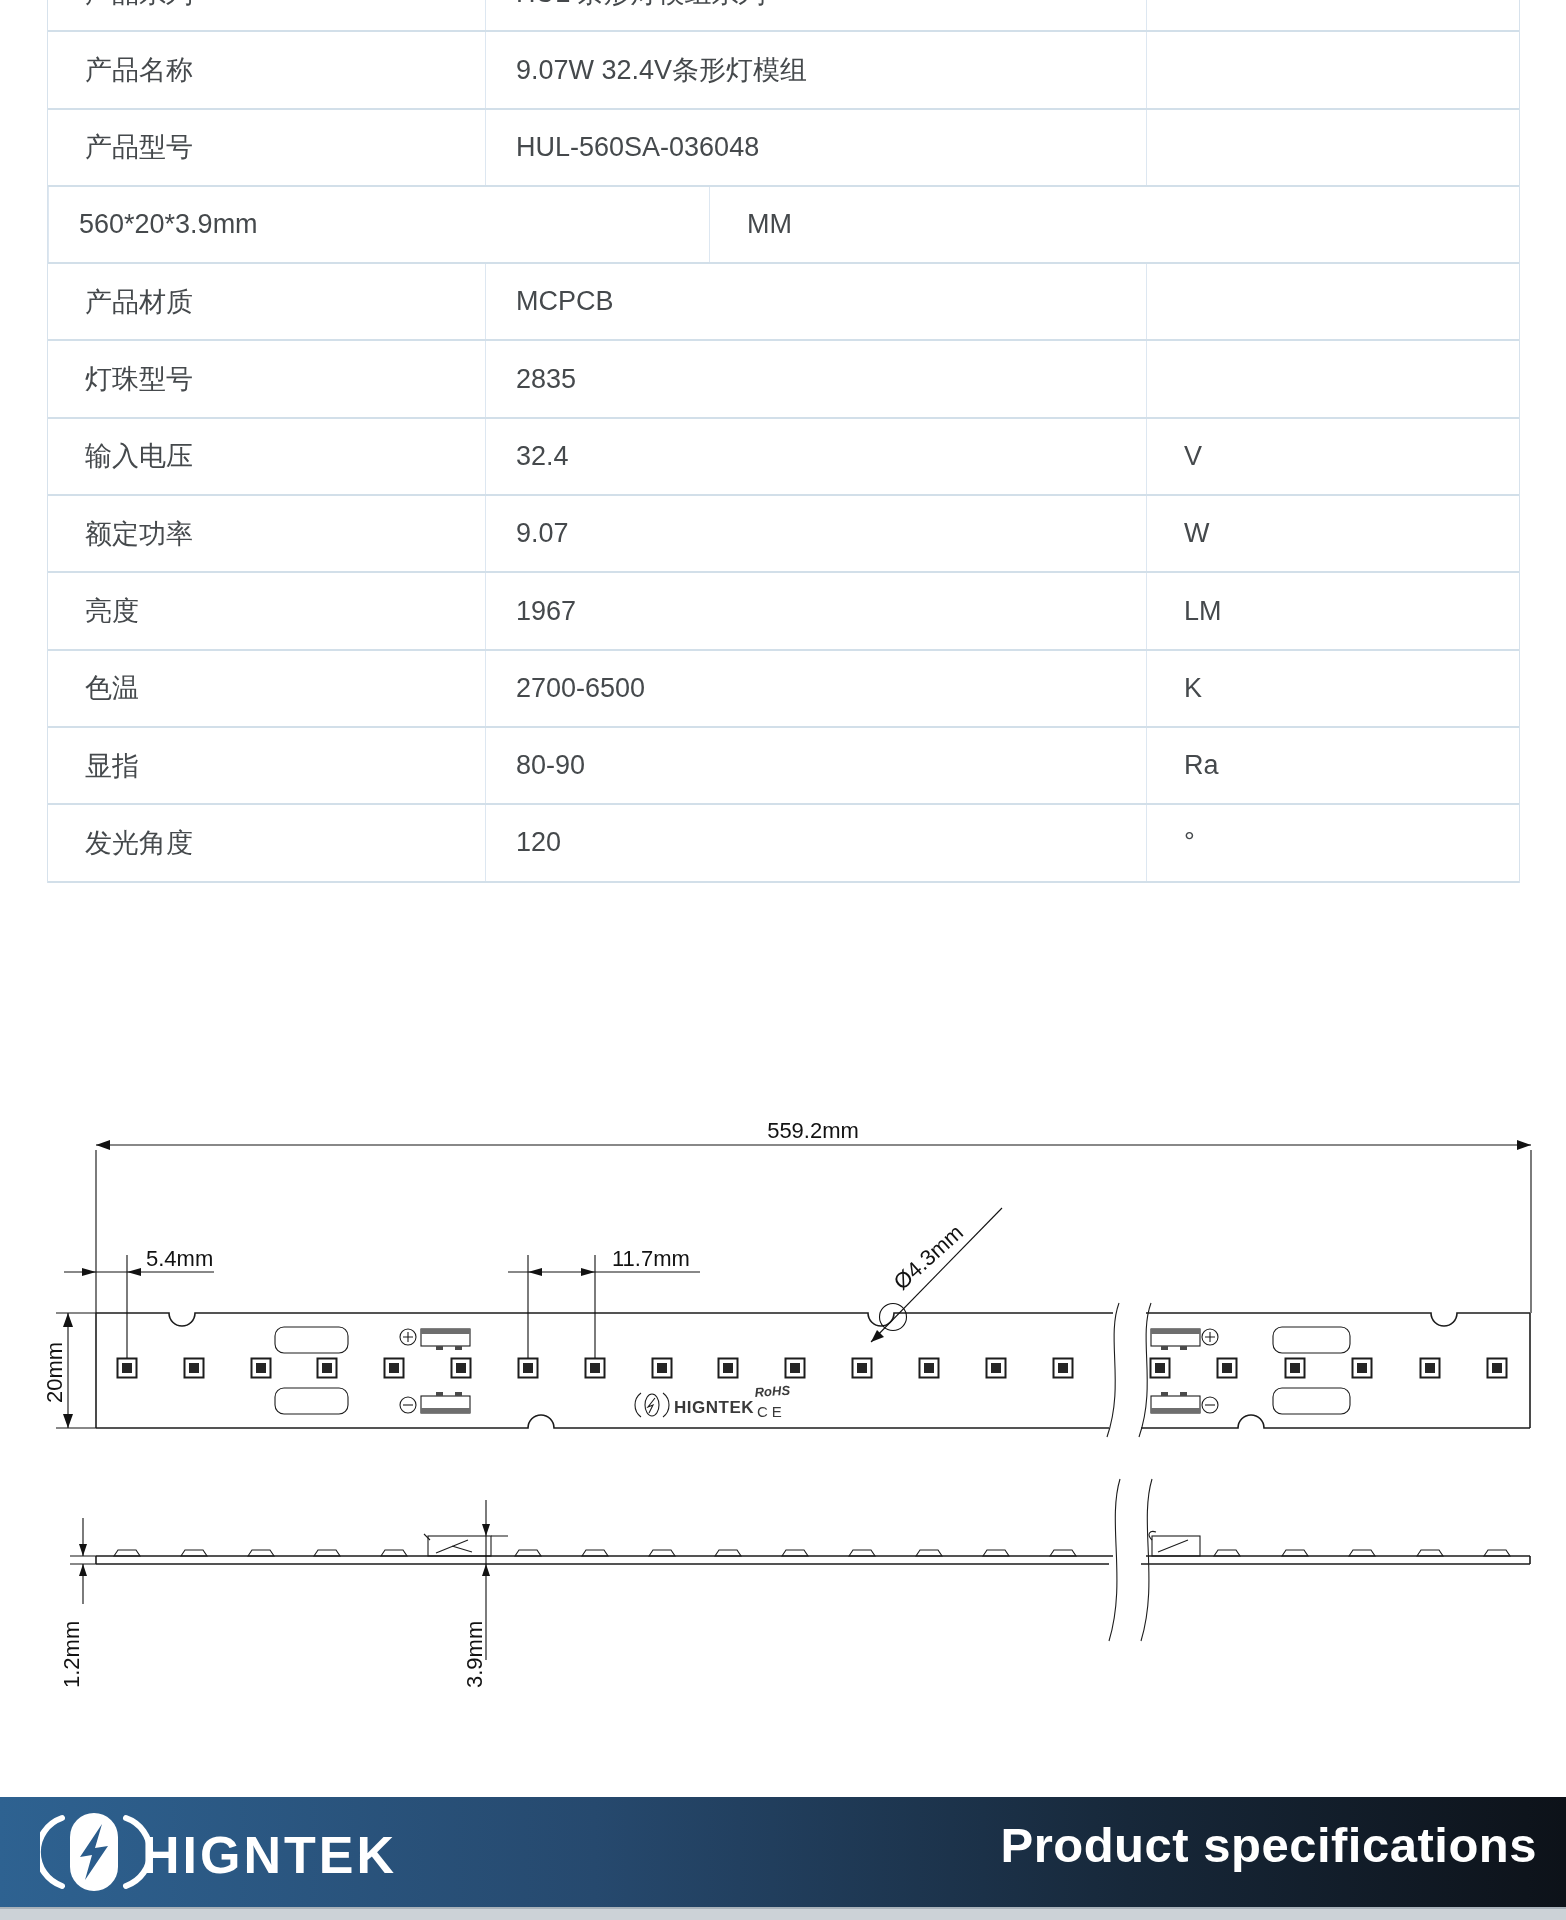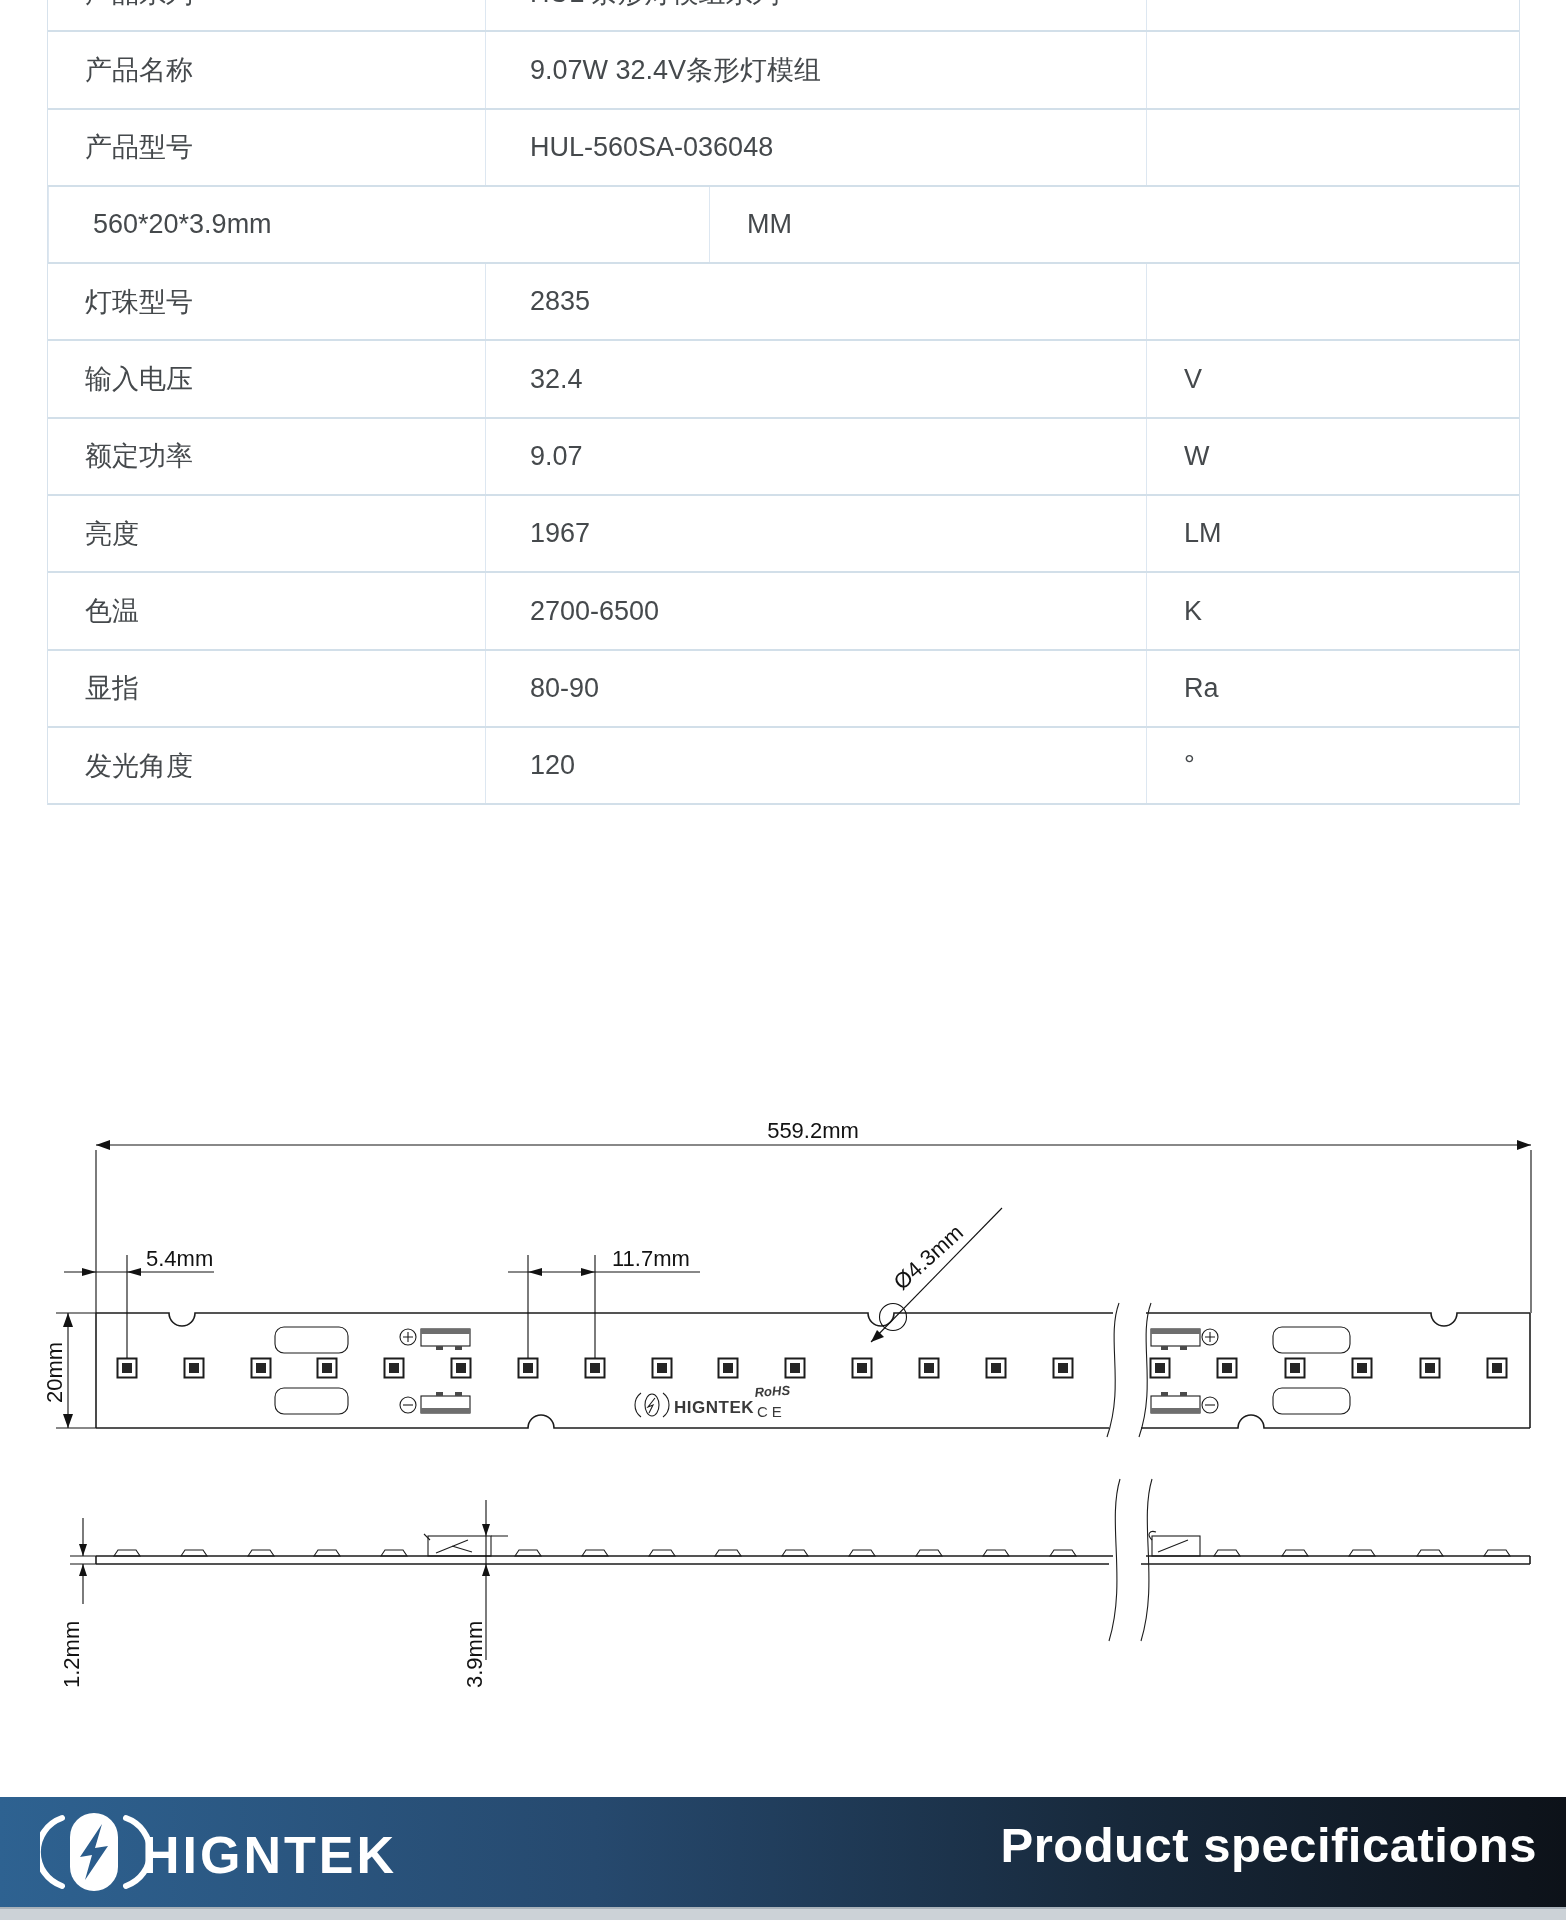--- a/index.html
+++ b/index.html
@@ -7,21 +7,21 @@
        font-family:"Liberation Sans","DejaVu Sans",sans-serif;}
   .page{position:absolute;inset:0;width:1566px;height:1920px;background:#ffffff;}
 
   
   .spec-table{position:absolute;left:47px;top:-45px;width:1473px;
               border-left:1.5px solid #d7e2ec;border-right:1.5px solid #d7e2ec;box-sizing:border-box;}
   .spec-row{display:flex;height:77.3px;box-sizing:border-box;border-bottom:2px solid #d2dfe9;background:#fff;}
   .cell{display:flex;align-items:center;box-sizing:border-box;height:100%;
         font-size:27px;font-weight:300;color:#45494c;white-space:nowrap;overflow:hidden;}
   .cell.label{width:437px;padding-left:37px;}
-  .cell.value{width:642px;padding-left:44px;border-left:1.5px solid #dde7f1;}
+  .cell.value{width:642px;padding-left:30px;border-left:1.5px solid #dde7f1;}
   .cell.unit{flex:1;padding-left:37px;border-left:1.5px solid #dde7f1;margin-left:19px;}
 
   
   .drawing{position:absolute;left:0;top:1040px;}
   .oline{fill:none;stroke:#1d1d1d;stroke-width:1.6;}
   .oline-thin{fill:none;stroke:#1d1d1d;stroke-width:1.1;}
   .dline{fill:none;stroke:#121212;stroke-width:1.1;}
   .arrow{fill:#121212;stroke:none;}
   .dtext{font-family:"Liberation Sans","DejaVu Sans",sans-serif;font-size:22px;fill:#121212;}
   .led-outer{fill:#ffffff;stroke:#1d1d1d;stroke-width:2;}
@@ -56,20 +56,25 @@
         <div class="cell unit"></div>
       </div>
       <div class="spec-row">
         <div class="cell label">产品型号</div>
         <div class="cell value">HUL-560SA-036048</div>
         <div class="cell unit"></div>
       </div>
       <div class="spec-row">
         <div class="cell value">560*20*3.9mm</div>
         <div class="cell unit">MM</div>
+      </div>
+      <div class="spec-row">
+        <div class="cell label">产品材质</div>
+        <div class="cell value">MCPCB</div>
+        <div class="cell unit"></div>
       </div>
       <div class="spec-row">
         <div class="cell label">灯珠型号</div>
         <div class="cell value">2835</div>
         <div class="cell unit"></div>
       </div>
       <div class="spec-row">
         <div class="cell label">输入电压</div>
         <div class="cell value">32.4</div>
         <div class="cell unit">V</div>

